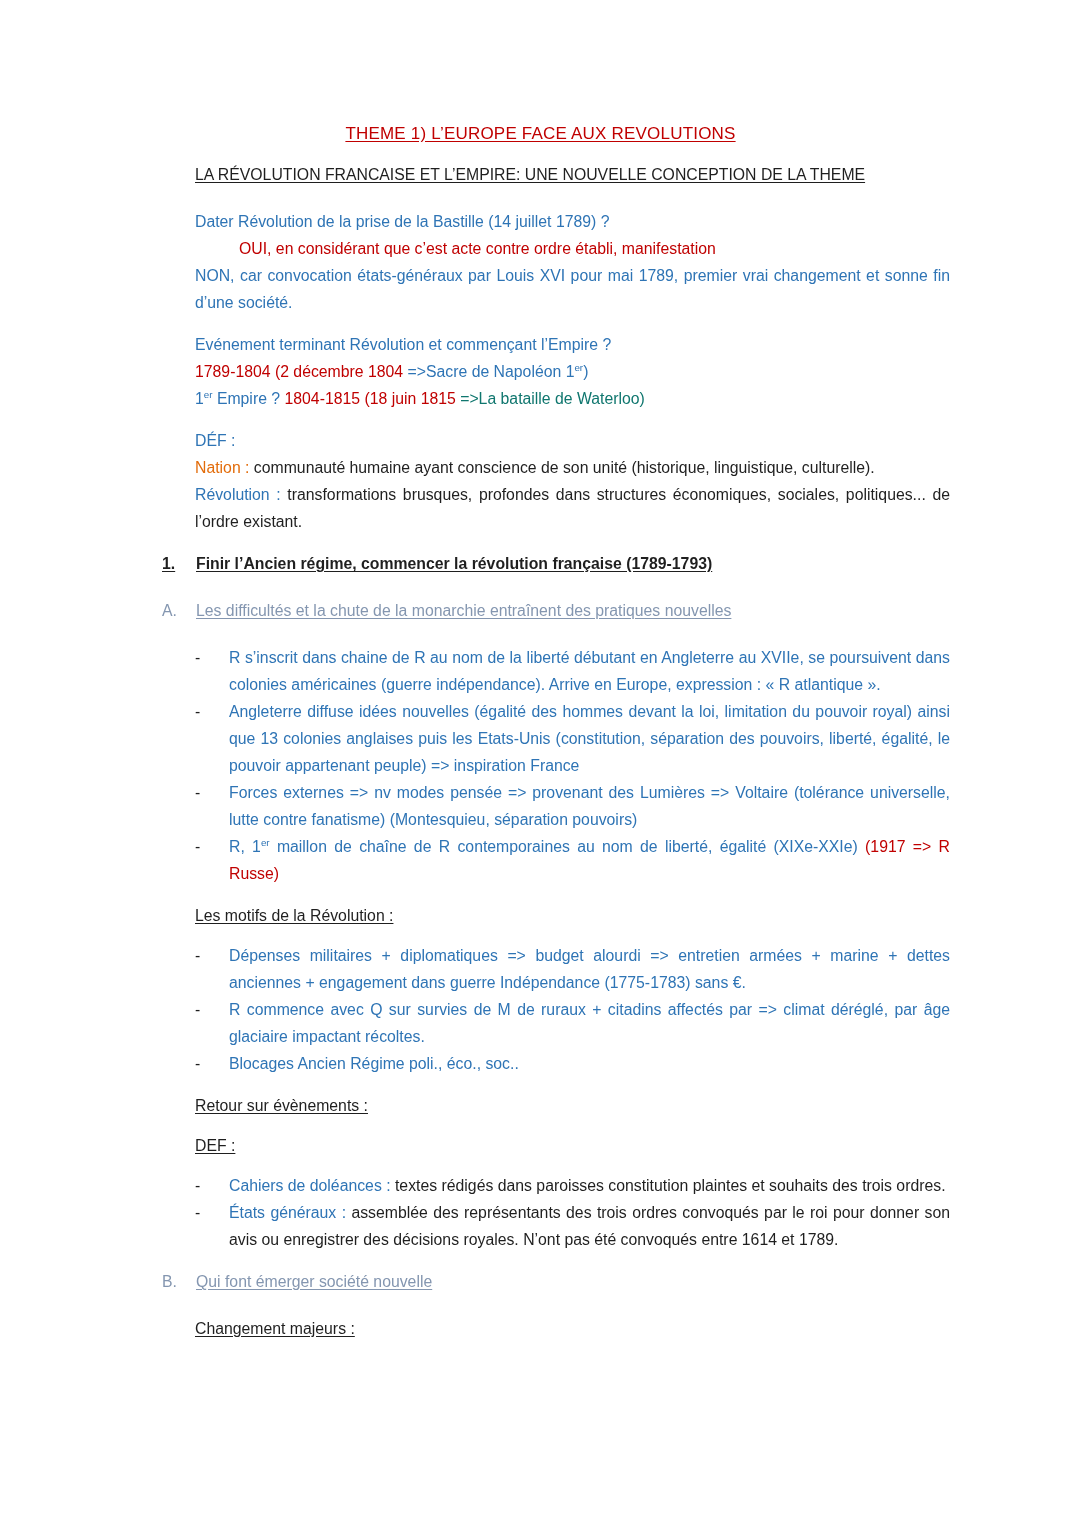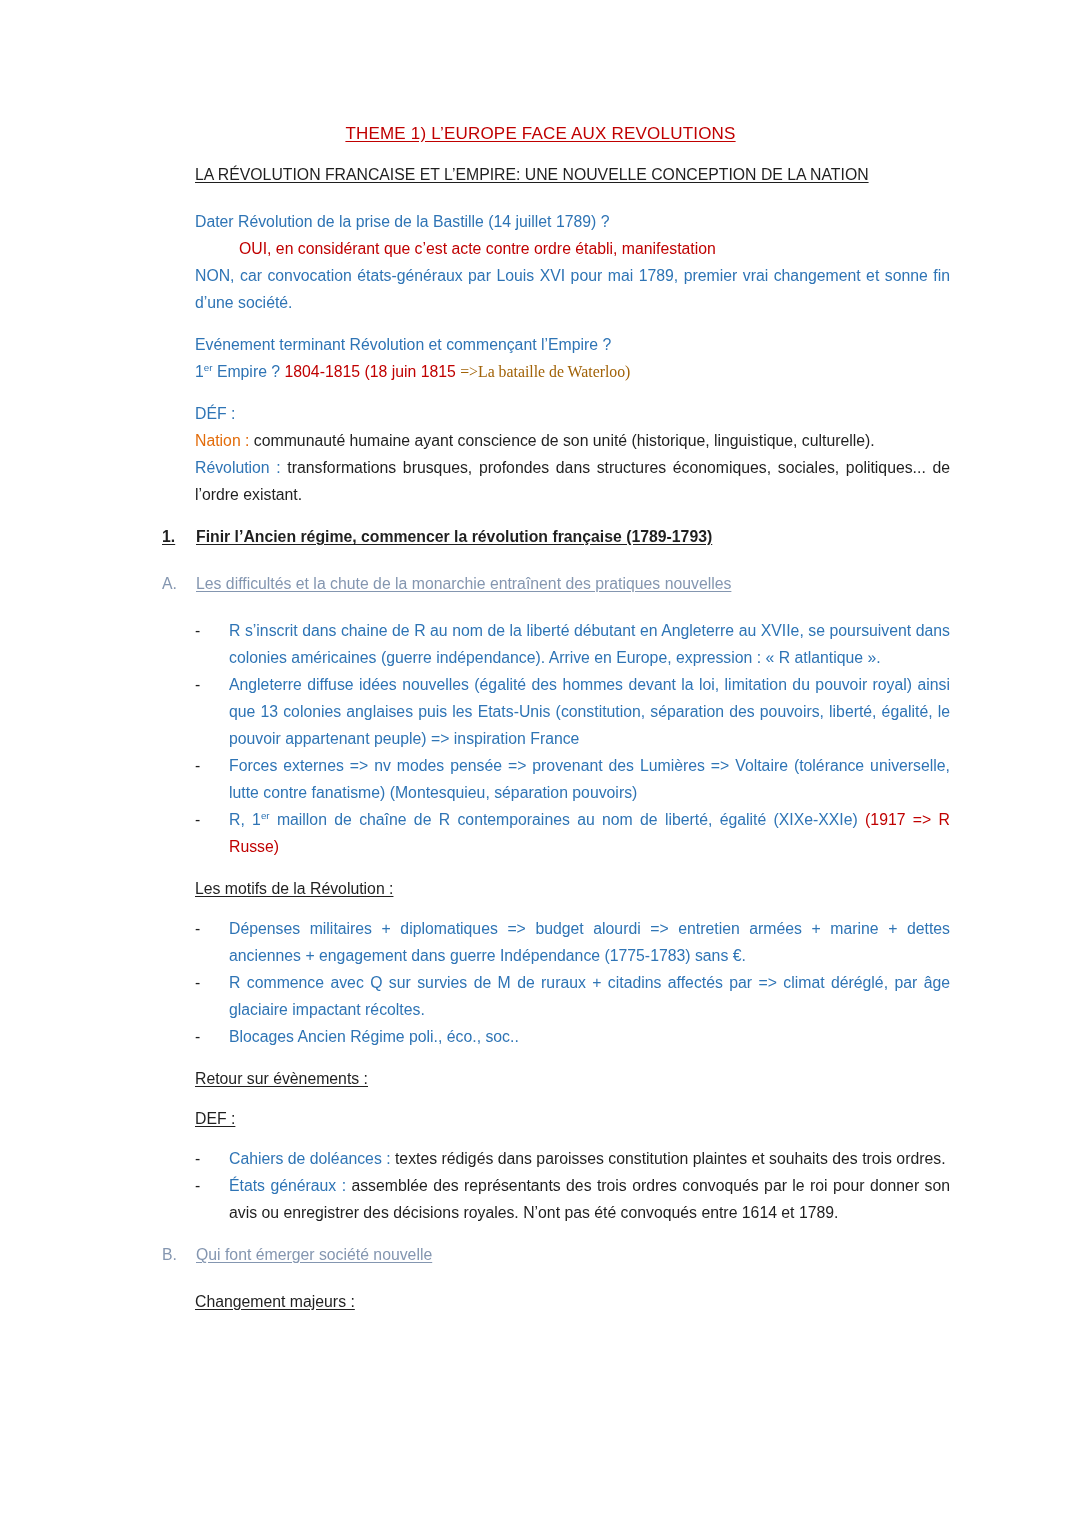--- a/index.html
+++ b/index.html
@@ -29,29 +29,30 @@
   .para .line{text-align:justify;}
   .u{text-decoration:underline;text-underline-offset:2px;}
   .b{font-weight:700;}
   sup{font-size:0.62em;line-height:0;}
 </style>
 </head>
 <body>
 
 <div class="page" id="doc">
     <div class="block title"><span class="u" style="color: rgb(192, 0, 0);">THEME 1) L’EUROPE FACE AUX REVOLUTIONS</span></div>
-    <div class="block heading"><span class="u" style="color: rgb(31, 31, 31);">LA RÉVOLUTION FRANCAISE ET L’EMPIRE: UNE NOUVELLE CONCEPTION DE LA NATION</span></div>
+    <div class="block heading"><span class="u" style="color: rgb(31, 31, 31);">LA RÉVOLUTION FRANCAISE ET L’EMPIRE: UNE NOUVELLE CONCEPTION DE LA THEME</span></div>
     <div class="block para">
       <div class="line"><span style="color: rgb(46, 116, 181);">Dater Révolution de la prise de la Bastille (14 juillet 1789) ?</span></div>
       <div class="line"><span style="color: rgb(192, 0, 0); margin-left: 44px;">OUI, en considérant que c’est acte contre ordre établi, manifestation</span></div>
       <div class="line"><span style="color: rgb(46, 116, 181);">NON, car convocation états-généraux par Louis XVI pour mai 1789, premier vrai changement et sonne fin d’une société.</span></div>
     </div>
     <div class="block para">
       <div class="line"><span style="color: rgb(46, 116, 181);">Evénement terminant Révolution et commençant l’Empire ?</span></div>
-      <div class="line"><span style="color: rgb(46, 116, 181);">1</span><sup style="color: rgb(46, 116, 181);">er</sup><span style="color: rgb(46, 116, 181); margin-top: 22px;"> Empire ? </span><span style="color: rgb(192, 0, 0);">1804-1815 (18 juin 1815 </span><span style="color: #a16207; font-family: Liberation Serif, serif;">=&gt;La bataille de Waterloo)</span></div>
+      <div class="line"><span style="color: rgb(192, 0, 0);">1789-1804 (2 décembre 1804 </span><span style="color: rgb(46, 116, 181);">=&gt;Sacre de Napoléon 1</span><sup style="color: rgb(46, 116, 181);">er</sup><span style="color: rgb(46, 116, 181);">)</span></div>
+      <div class="line"><span style="color: rgb(46, 116, 181);">1</span><sup style="color: rgb(46, 116, 181);">er</sup><span style="color: rgb(46, 116, 181); margin-top: 22px;"> Empire ? </span><span style="color: rgb(192, 0, 0);">1804-1815 (18 juin 1815 </span><span style="color: #0f766e;">=&gt;La bataille de Waterloo)</span></div>
     </div>
     <div class="block para">
       <div class="line"><span style="color: rgb(46, 116, 181);">DÉF :</span></div>
       <div class="line"><span style="color: rgb(227, 108, 10);">Nation : </span><span style="color: rgb(31, 31, 31);">communauté humaine ayant conscience de son unité (historique, linguistique, culturelle).</span></div>
       <div class="line"><span style="color: rgb(46, 116, 181);">Révolution : </span><span style="color: rgb(31, 31, 31);">transformations brusques, profondes dans structures économiques, sociales, politiques... de l’ordre existant.</span></div>
     </div>
     <div class="block marked">
       <span class="marker"><span class="u b" style="color: rgb(31, 31, 31);">1.</span></span>
       <div class="mtext"><span class="u b" style="color: rgb(31, 31, 31);">Finir l’Ancien régime, commencer la révolution française (1789-1793)</span></div>
     </div>

